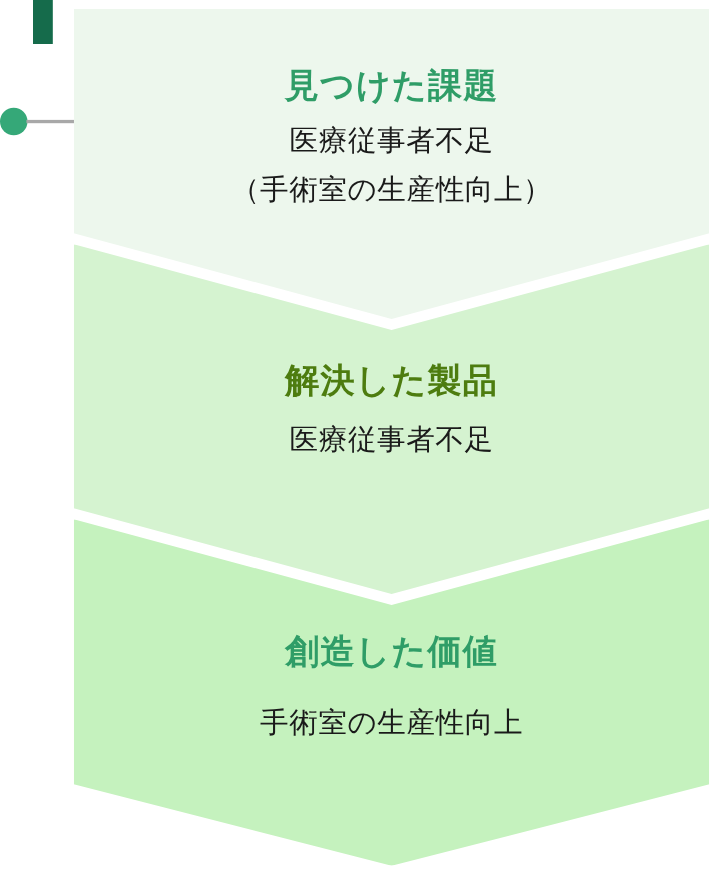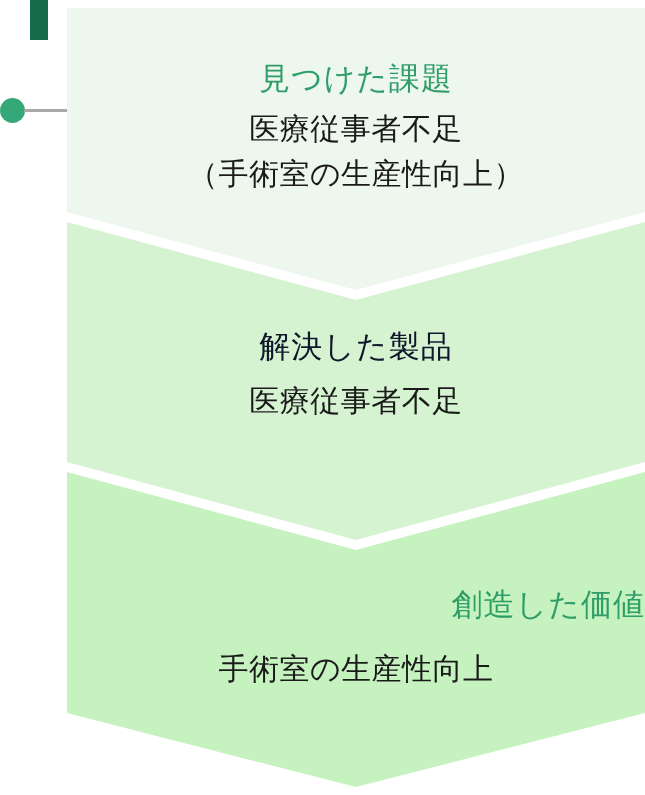--- a/index.html
+++ b/index.html
@@ -62,40 +62,40 @@
     height: 315px;
     clip-path: polygon(0 0, 50% 78px, 100% 0, 100% 241px, 50% 100%, 0 241px);
   }
 
   .section-title {
     position: absolute;
     left: 0;
     right: 0;
     margin: 0;
     font-size: 31px;
-    font-weight: 400;
+    font-weight: 700;
     line-height: 45px;
     letter-spacing: 1px;
   }
   .section-body {
     position: absolute;
     left: 0;
     right: 0;
-    font-size: 30px;
+    font-size: 26px;
     font-weight: 500;
     line-height: 45px;
     color: #1a1a1a;
     letter-spacing: 0.5px;
   }
   .chev-1 .section-title { top: 48px; }
   .chev-1 .section-body  { top: 98px; }
   .chev-2 .section-title { top: 102px; }
   .chev-2 .section-body  { top: 156px; }
-  .chev-3 .section-title { top: 110px; text-align: right; }
-  .chev-3 .section-body  { top: 174px; font-family: Liberation Serif, serif; }
+  .chev-3 .section-title { top: 99px; }
+  .chev-3 .section-body  { top: 162px; font-family: Liberation Serif, serif; }
 </style>
 </head>
 <body>
 
 <div class="canvas">
 
   <div class="timeline-bar" style="background: rgb(21, 107, 75);"></div>
 
   <div class="timeline-dot" style="background: rgb(53, 168, 120);"></div>
 
@@ -103,21 +103,21 @@
 
   <section class="chev chev-1" style="background: rgb(237, 247, 237);">
     <h2 class="section-title" style="color: rgb(47, 157, 103);">見つけた課題</h2>
     <div class="section-body">
       <div>医療従事者不足</div>
       <div>（手術室の生産性向上）</div>
     </div>
   </section>
 
   <section class="chev chev-2" style="background: rgb(213, 243, 208);">
-    <h2 class="section-title" style="color: #0f172a;">解決した製品</h2>
+    <h2 class="section-title" style="color: #4d7c0f;">解決した製品</h2>
     <div class="section-body">
       <div>医療従事者不足</div>
     </div>
   </section>
 
   <section class="chev chev-3" style="background: rgb(197, 242, 190);">
     <h2 class="section-title" style="color: rgb(47, 157, 103);">創造した価値</h2>
     <div class="section-body">
       <div>手術室の生産性向上</div>
     </div>

